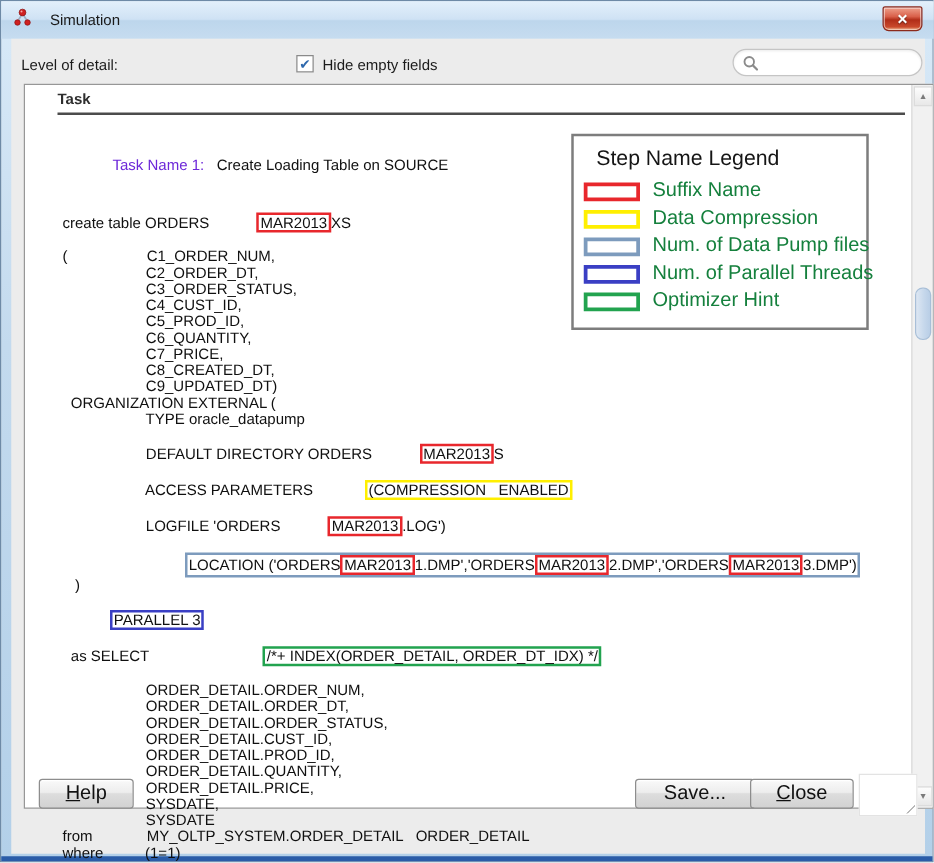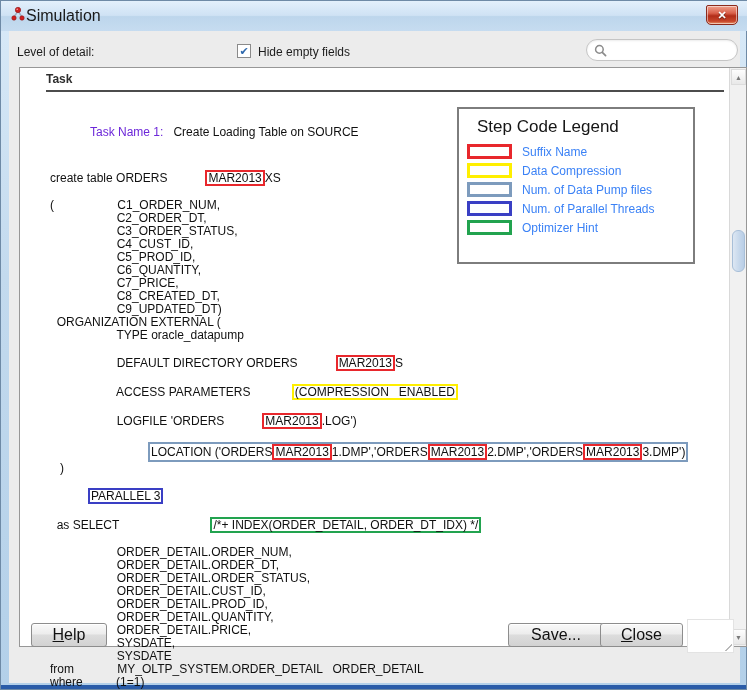--- a/index.html
+++ b/index.html
@@ -4,21 +4,21 @@
 <style>
   * { box-sizing: border-box; margin: 0; padding: 0; }
   html,body { width:747px; height:690px; }
   body { font-family:"Liberation Sans", sans-serif; position:relative; overflow:hidden; background:#fff; }
 
   
   .window { position:absolute; inset:0; background:linear-gradient(180deg,#d9eaf8 0%,#c3daee 40%,#b3d0e9 100%); border:1px solid #6e8aa6; }
   .window-bottom-strip { position:absolute; left:0; right:0; bottom:0; height:4px; background:#2a5ca8; }
   .titlebar { position:absolute; top:0; left:0; width:747px; height:30px; display:flex; align-items:center; padding-left:9px;
               background:linear-gradient(180deg,#e3f0fb 0%,#cfe2f4 48%,#bdd6ec 52%,#c6dcf0 100%); }
-  .title-text { font-size:16px; color:#191919; margin-left:0; }
+  .title-text { font-size:12px; color:#191919; margin-left:14px; }
   .close-btn { position:absolute; top:4px; right:8px; width:32px; height:20px; border:1px solid #8c2a1c; border-radius:2px 2px 5px 5px;
                background:linear-gradient(180deg,#efa18d 0%,#d9604a 40%,#b12d18 55%,#c8472b 85%,#e89a6f 100%);
                color:#fff; font-size:11px; font-weight:bold; display:flex; align-items:center; justify-content:center;
                box-shadow:inset 0 0 0 1px rgba(255,255,255,.5); cursor:pointer; text-shadow:0 1px 1px rgba(0,0,0,.5); }
 
   
   .client { position:absolute; left:8px; top:30px; width:731px; height:652px; background:#ececec; }
 
   
   .lod-label { position:absolute; left:16px; top:44px; font-size:12px; color:#1c1c1c; }
@@ -44,21 +44,21 @@
   .code-line { min-height:13px; }
 
   .bx { display:inline-block; border-style:solid; border-width:2px; padding:0 1px; line-height:12px; vertical-align:baseline;margin-left:38px; }
   .bx .bx { margin:0 0; }
 
   
   .legend { position:absolute; left:437px; top:39px; width:238px; height:157px; background:#fff; border:2px solid #7d7d7d; padding:6px 8px 6px 8px; }
   .legend-title { font-size:17px; color:#151515; margin:2px 0 7px 10px; }
   .legend-row { display:flex; align-items:center; margin-bottom:4px; }
   .legend-swatch { width:45px; height:15px; border:3px solid; background:#fff; margin-right:10px; flex:0 0 auto; }
-  .legend-label { font-size:12px; color:#3b82f6; white-space:nowrap; }
+  .legend-label { font-size:16px; color:#15803d; white-space:nowrap; }
 
   
   .vscroll { position:absolute; top:0; right:0; bottom:0; width:17px; background:#f1f1f1; border-left:1px solid #d9d9d9; }
   .vs-btn { position:absolute; left:1px; width:15px; height:16px; background:linear-gradient(180deg,#fdfdfd,#e8e8e8);
             border:1px solid #dcdcdc; color:#7a7a7a; font-size:7px; display:flex; align-items:center; justify-content:center; cursor:pointer; }
   .vs-up { top:1px; } .vs-down { bottom:1px; }
   .vs-thumb { position:absolute; left:2px; width:13px; top:162px; height:42px; border-radius:6px; cursor:pointer;
               background:linear-gradient(90deg,#dde7f3 0%,#c5d7eb 60%,#b9cee6 100%); border:1px solid #a8bfd8; }
 
   
@@ -117,21 +117,21 @@
 
   <div class="panel">
     <div class="panel-header">Task</div>
 
     <div class="code">
       <div class="task-line"><span class="task-label">Task Name 1:</span><span>   </span><span>Create Loading Table on SOURCE</span></div>
       <div><div class="code-line"><span>create table ORDERS</span><span class="bx" style="border-color: rgb(232, 39, 44);">MAR2013</span><span>XS</span></div><div class="code-line"></div><div class="code-line"><span>(                   C1_ORDER_NUM,</span></div><div class="code-line"><span>                    C2_ORDER_DT,</span></div><div class="code-line"><span>                    C3_ORDER_STATUS,</span></div><div class="code-line"><span>                    C4_CUST_ID,</span></div><div class="code-line"><span>                    C5_PROD_ID,</span></div><div class="code-line"><span>                    C6_QUANTITY,</span></div><div class="code-line"><span>                    C7_PRICE,</span></div><div class="code-line"><span>                    C8_CREATED_DT,</span></div><div class="code-line"><span>                    C9_UPDATED_DT)</span></div><div class="code-line"><span>  ORGANIZATION EXTERNAL (</span></div><div class="code-line"><span>                    TYPE oracle_datapump</span></div><div class="code-line"></div><div class="code-line"><span>                    DEFAULT DIRECTORY ORDERS</span><span class="bx" style="border-color: rgb(232, 39, 44);">MAR2013</span><span>S</span></div><div class="code-line"></div><div class="code-line"><span>                    ACCESS PARAMETERS </span><span class="bx" style="border-color: rgb(255, 239, 0);"><span>(COMPRESSION   ENABLED</span></span></div><div class="code-line"></div><div class="code-line"><span>                    LOGFILE 'ORDERS</span><span class="bx" style="border-color: rgb(232, 39, 44);">MAR2013</span><span>.LOG')</span></div><div class="code-line"></div><div class="code-line"><span>                  </span><span class="bx" style="border-color: rgb(125, 155, 189);"><span>LOCATION ('ORDERS</span><span class="bx" style="border-color: rgb(232, 39, 44);">MAR2013</span><span>1.DMP','ORDERS</span><span class="bx" style="border-color: rgb(232, 39, 44);">MAR2013</span><span>2.DMP','ORDERS</span><span class="bx" style="border-color: rgb(232, 39, 44);">MAR2013</span><span>3.DMP')</span></span></div><div class="code-line"><span>   )</span></div><div class="code-line"></div><div class="code-line"><span class="bx" style="border-color: rgb(58, 63, 196);"><span>PARALLEL 3</span></span></div><div class="code-line"></div><div class="code-line"><span>  as SELECT                </span><span class="bx" style="border-color: rgb(34, 163, 79);"><span>/*+ INDEX(ORDER_DETAIL, ORDER_DT_IDX) */</span></span></div><div class="code-line"></div><div class="code-line"><span>                    ORDER_DETAIL.ORDER_NUM,</span></div><div class="code-line"><span>                    ORDER_DETAIL.ORDER_DT,</span></div><div class="code-line"><span>                    ORDER_DETAIL.ORDER_STATUS,</span></div><div class="code-line"><span>                    ORDER_DETAIL.CUST_ID,</span></div><div class="code-line"><span>                    ORDER_DETAIL.PROD_ID,</span></div><div class="code-line"><span>                    ORDER_DETAIL.QUANTITY,</span></div><div class="code-line"><span>                    ORDER_DETAIL.PRICE,</span></div><div class="code-line"><span>                    SYSDATE,</span></div><div class="code-line"><span>                    SYSDATE</span></div><div class="code-line"><span>from             MY_OLTP_SYSTEM.ORDER_DETAIL   ORDER_DETAIL</span></div><div class="code-line"><span>where          (1=1)</span></div><div class="code-line"><span>AND (ORDER_DETAIL.ORDER_DT &gt; =  TO_DATE('01-01-2013 00:00:00','MM-DD-YYYY HH24:MI:SS')</span></div></div>
     </div>
 
     <div class="legend">
-      <div class="legend-title">Step Code Legend</div>
+      <div class="legend-title">Step Name Legend</div>
       <div>
           <div class="legend-row">
             <span class="legend-swatch" style="border-color: rgb(232, 39, 44);"></span>
             <span class="legend-label">Suffix Name</span>
           </div>
           <div class="legend-row">
             <span class="legend-swatch" style="border-color: rgb(255, 239, 0);"></span>
             <span class="legend-label">Data Compression</span>
           </div>
           <div class="legend-row">

